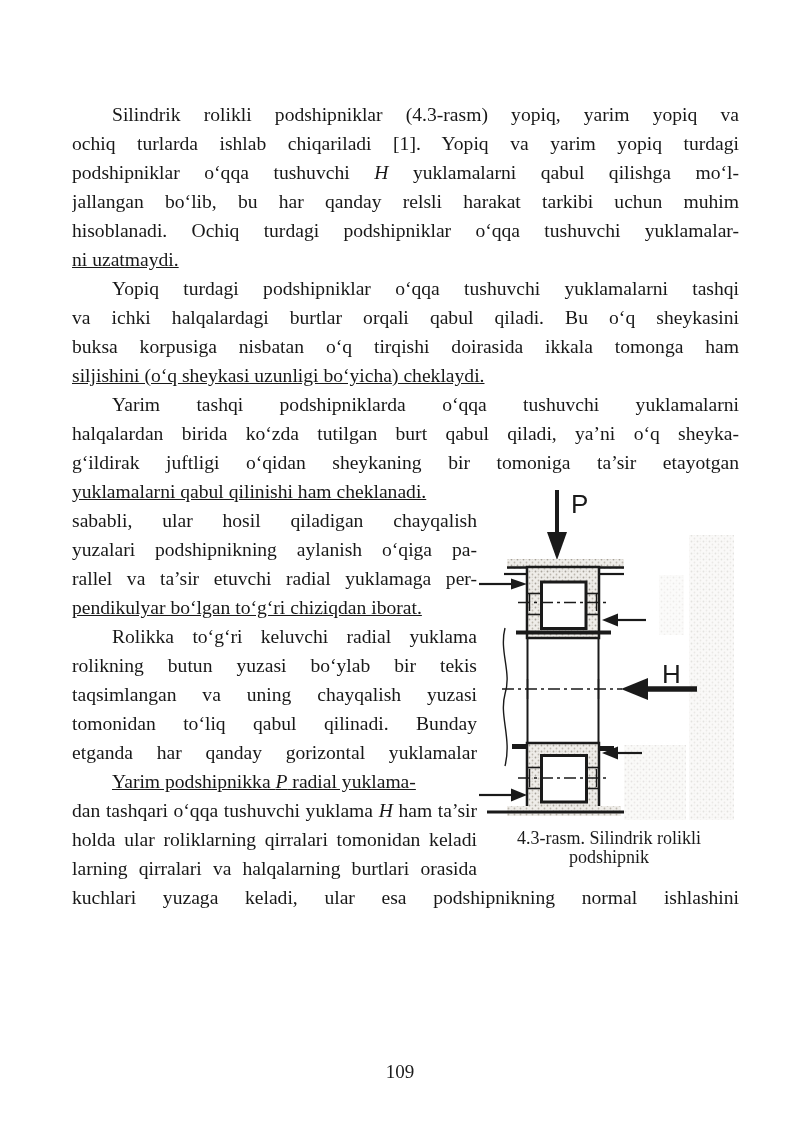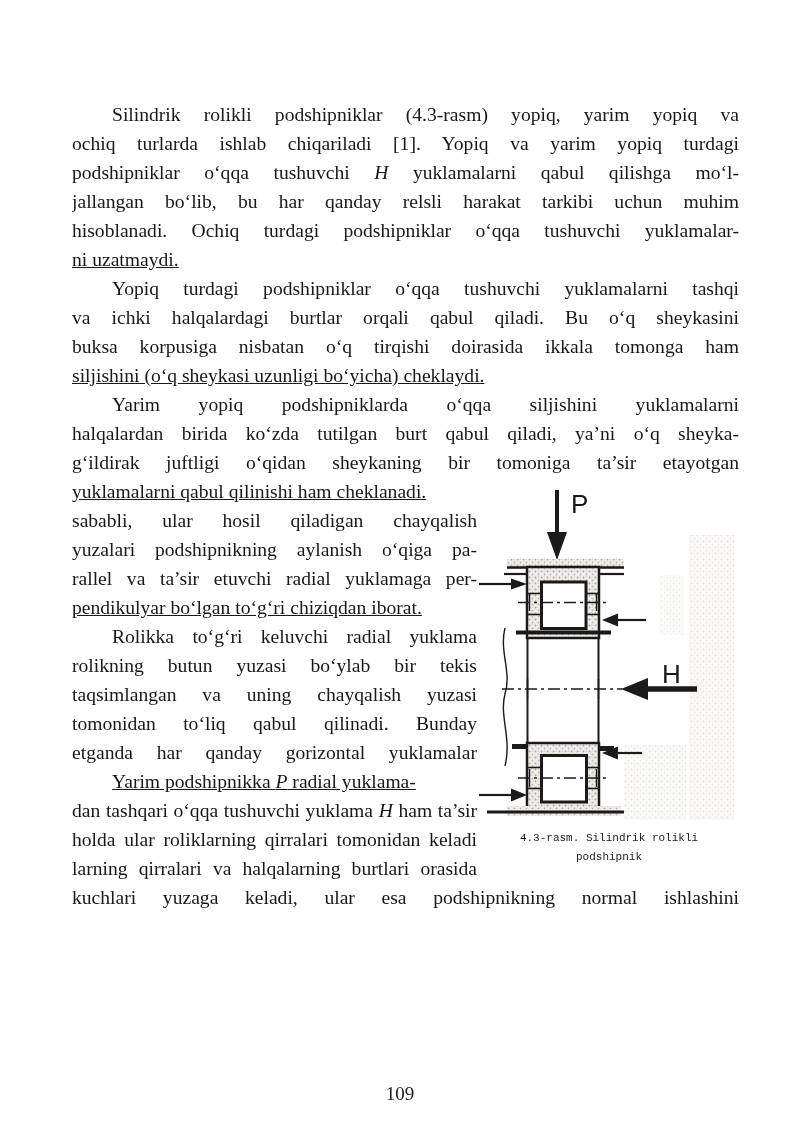--- a/index.html
+++ b/index.html
@@ -18,24 +18,24 @@
     overflow:hidden;white-space:normal;
   }
   .ln.ind{text-indent:40px;}
   .ln.end{text-align-last:left;text-decoration:underline;}
   .figwrap{
     float:right;width:260px;margin-left:2px;
   }
   .figwrap svg{display:block;margin-top:-26px;overflow:visible;}
   .caption{
     margin-top:4px;text-align:center;
-    font-size:11px;line-height:19px;color:#1b1b1b;font-family:Liberation Mono, monospace;
+    font-size:18px;line-height:19px;color:#1b1b1b;
   }
   .pagenum{
-    position:absolute;top:1083px;left:0;width:100%;
+    position:absolute;top:1061px;left:0;width:100%;
     text-align:center;font-size:19px;color:#1b1b1b;
   }
   i.v{font-style:italic;}
   .ink{stroke:#1a1a1a;}
   text.fl{font-family:"Liberation Sans", sans-serif;font-size:26px;fill:#1a1a1a;}
 </style>
 </head>
 <body>
 
 <div class="page">
@@ -51,21 +51,21 @@
     </div>
 
     <div>
       <div class="ln ind">Yopiq turdagi podshipniklar o‘qqa tushuvchi yuklamalarni tashqi</div>
       <div class="ln">va ichki halqalardagi burtlar orqali qabul qiladi. Bu o‘q sheykasini</div>
       <div class="ln">buksa korpusiga nisbatan o‘q tirqishi doirasida ikkala tomonga ham</div>
       <div class="ln end">siljishini (o‘q sheykasi uzunligi bo‘yicha) cheklaydi.</div>
     </div>
 
     <div>
-      <div class="ln ind">Yarim yopiq podshipniklarda o‘qqa siljishini yuklamalarni</div>
+      <div class="ln ind">Yarim tashqi podshipniklarda o‘qqa tushuvchi yuklamalarni</div>
       <div class="ln">halqalardan birida ko‘zda tutilgan burt qabul qiladi, ya’ni o‘q sheyka-</div>
       <div class="ln">g‘ildirak juftligi o‘qidan sheykaning bir tomoniga ta’sir etayotgan</div>
       <div class="ln end">yuklamalarni qabul qilinishi ham cheklanadi.</div>
     </div>
 
     <div class="figwrap">
       <svg width="260" height="345" viewBox="5 0 260 345">
         <defs>
           <pattern id="stp" width="6" height="6" patternUnits="userSpaceOnUse">
             <rect width="6" height="6" fill="#efede9"></rect>

